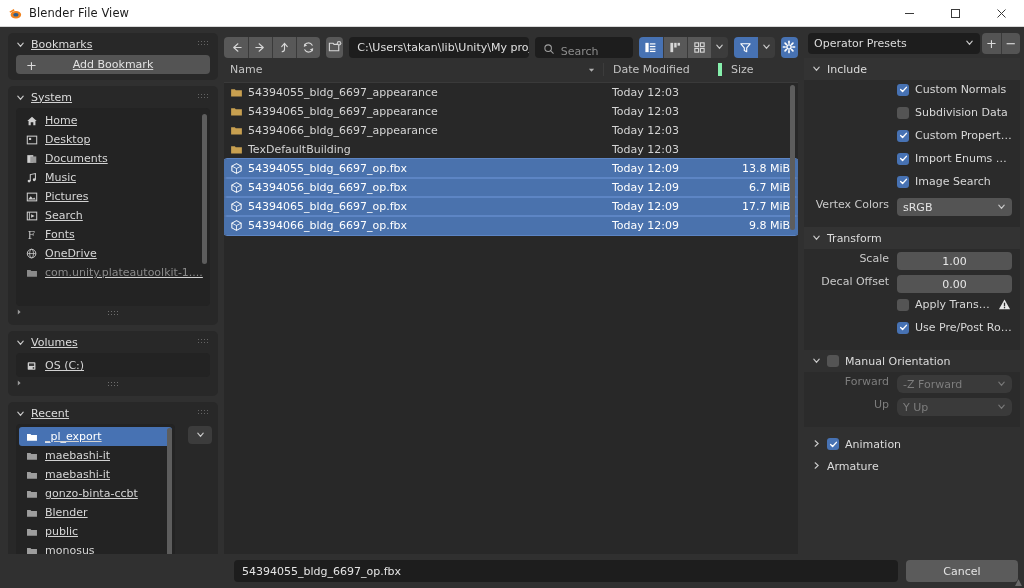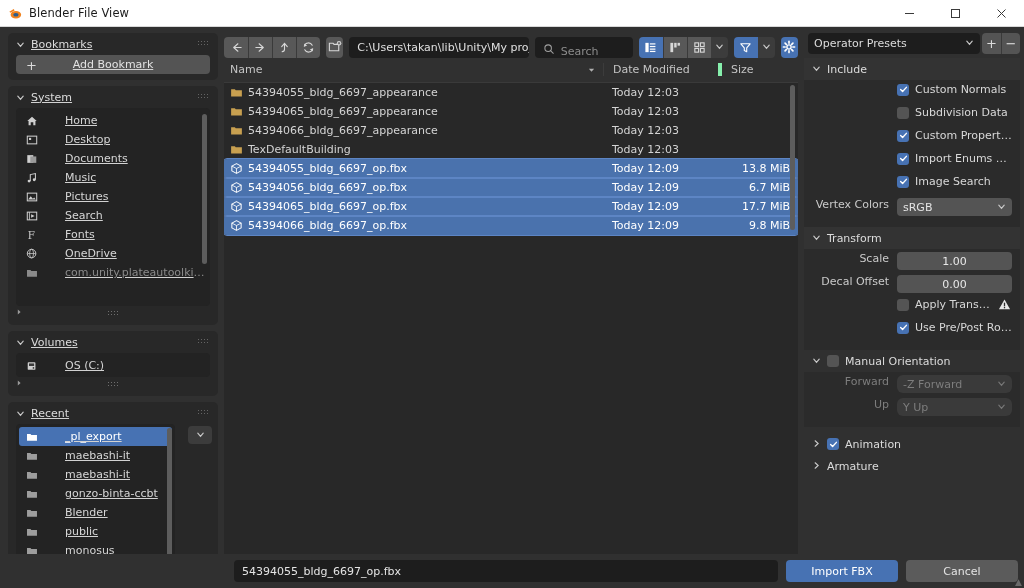--- a/index.html
+++ b/index.html
@@ -77,21 +77,21 @@
     position: absolute; left: 10px; top: 50%; transform: translateY(-50%);
     font-size: 13px; color: #dcdcdc; line-height: 1;
   }
   .listbox {
     margin: 0 8px; background: #232323; border-radius: 4px;
     padding: 3px 0; position: relative; overflow: hidden;
   }
   .fitem {
     height: 19px; display: flex; align-items: center;
     padding-left: 7px; color: #d6d6d6; font-size: 11px;
-    white-space: nowrap; border-radius: 3px; margin: 0 3px; gap: 20px;
+    white-space: nowrap; border-radius: 3px; margin: 0 3px;
   }
   .fitem.sel { background: #4772b3; color: #ffffff; }
   .fitem.dim { color: #8a8a8a; }
   .fitem .ic { width: 19px; display: flex; align-items: center; flex: 0 0 19px; }
   .fitem .lbl { overflow: hidden; text-overflow: ellipsis; }
   .vscroll-in {
     position: absolute; right: 3px; width: 5px; border-radius: 3px;
     background: #5d5d5d;
   }
   .footer-arrow {
@@ -967,21 +967,18 @@
           </svg>
       </span>
       <span>Armature</span>
     </div>
   </div>
 
   <div id="bottombar">
     <div id="namefield">
       <span>54394055_bldg_6697_op.fbx</span>
     </div>
-    <div class="bigbtn primary">
-      <span>Import FBX</span>
-    </div>
     <div class="bigbtn normal">
       <span>Cancel</span>
     </div>
     <span class="resize-grip">▲</span>
   </div>
 </div>
 
 </body></html>

